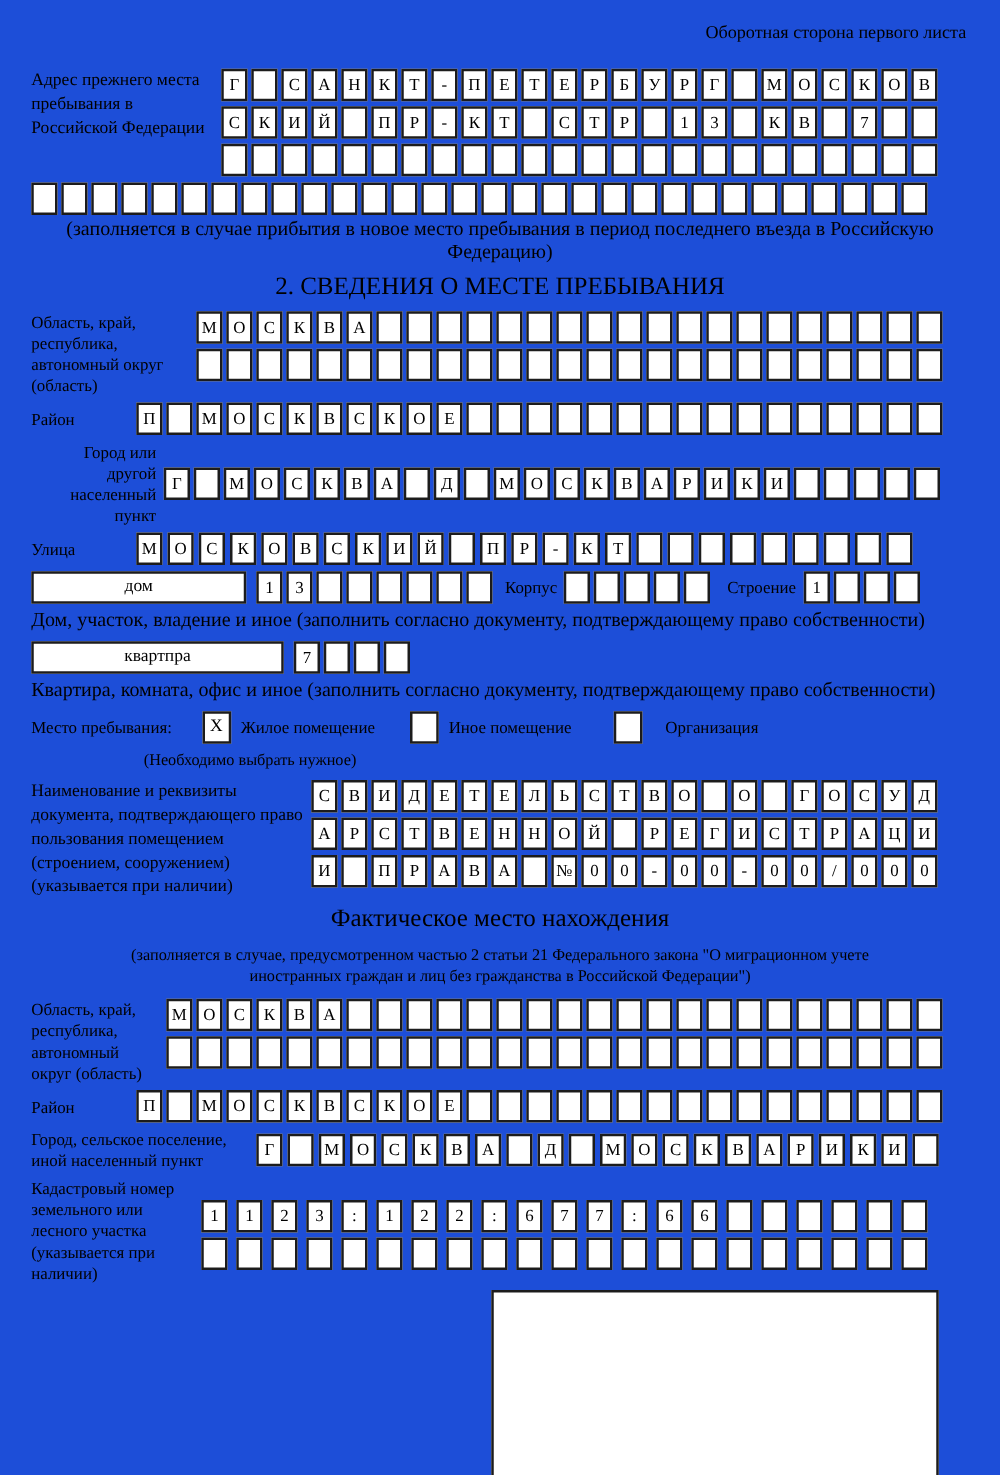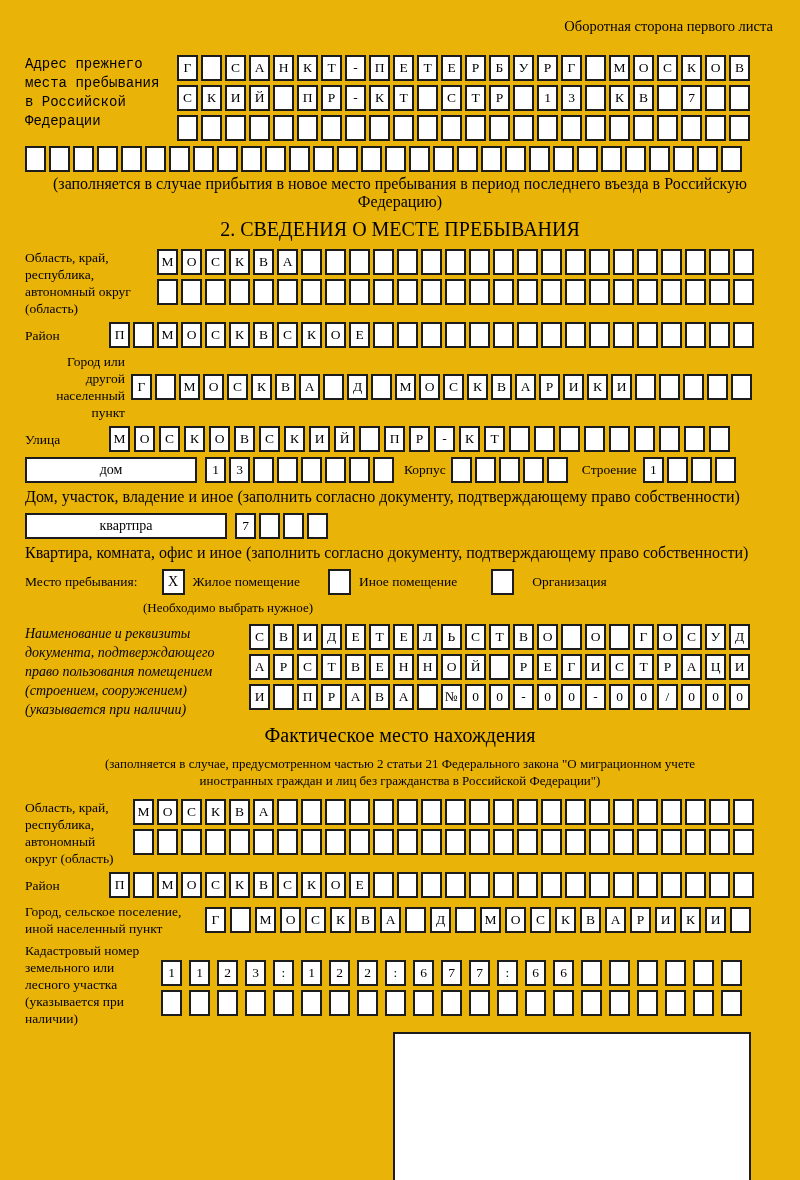--- a/index.html
+++ b/index.html
@@ -1,18 +1,18 @@
 <!DOCTYPE html>
 <html><head>
 <meta charset="utf-8">
 <style>
   html,body{margin:0;padding:0;background:#fff;}
   .page{
     position:relative;width:800px;height:1180px;box-sizing:border-box;
-    padding:10px 25px 0 25px;background:#eab308;color:#000;
+    padding:10px 25px 0 25px;background:#1d4ed8;color:#000;
     font-family:"Liberation Serif","DejaVu Serif",serif;font-size:14px;overflow:hidden;
   }
   .hdr-note{text-align:right;font-size:14.5px;margin:8px 2px 20px 0;}
   .frow{display:flex;align-items:flex-start;margin-bottom:5px;}
   .frow.vcenter{align-items:center;}
   .flabel{font-size:13.5px;line-height:17px;flex:0 0 auto;box-sizing:border-box;padding-right:6px;}
   .rows{display:flex;flex-direction:column;gap:4px;}
   .cellrow{display:flex;gap:3px;flex:0 0 auto;}
   .cellrow.g4{gap:4px;}
   .cellrow.g7{gap:7px;}
@@ -26,30 +26,30 @@
   .sec-title{text-align:center;font-weight:normal;font-size:20px;margin:4px 0 8px 0;}
   .widebox{
     box-sizing:border-box;border:2px solid #1c1c1c;height:26px;display:flex;
     align-items:center;justify-content:center;font-size:14px;flex:0 0 auto;background:#fff;
   }
   .inline-lbl{font-size:13.5px;flex:0 0 auto;}
   .cbox{
     display:inline-flex;align-items:center;justify-content:center;flex:0 0 auto;
     width:23px;height:26px;box-sizing:border-box;border:2px solid #1c1c1c;font-size:14px;background:#fff;
   }
-  .mesto-note{font-size:13px;margin:1px 0 8px 118px;}
+  .mesto-note{font-size:13px;margin:1px 0 8px 90px;}
   .fact-caption{font-size:13px;text-align:center;max-width:620px;margin:0 auto 10px auto;line-height:17px;}
   .stamp-wrap{margin-left:368px;width:362px;}
   .stamp-box{box-sizing:border-box;width:358px;height:176px;border:2px solid #1c1c1c;background:#fff;}
-  .w150{width:152px;font-family:Liberation Mono, monospace;}
+  .w150{width:152px;}
   .w130{width:132px;}
   .w108{width:108px;}
   .w84{width:84px;}
   .w106{width:106px;text-align:right;}
-  .w224{width:224px;font-style:italic;}
+  .w224{width:224px;}
   .w180{width:180px;}
   .w136{width:136px;}
   .mt18{margin-top:18px;}
 </style>
 </head>
 <body>
 
 <div class="page">
 
   <div class="hdr-note">Оборотная сторона первого листа</div>

